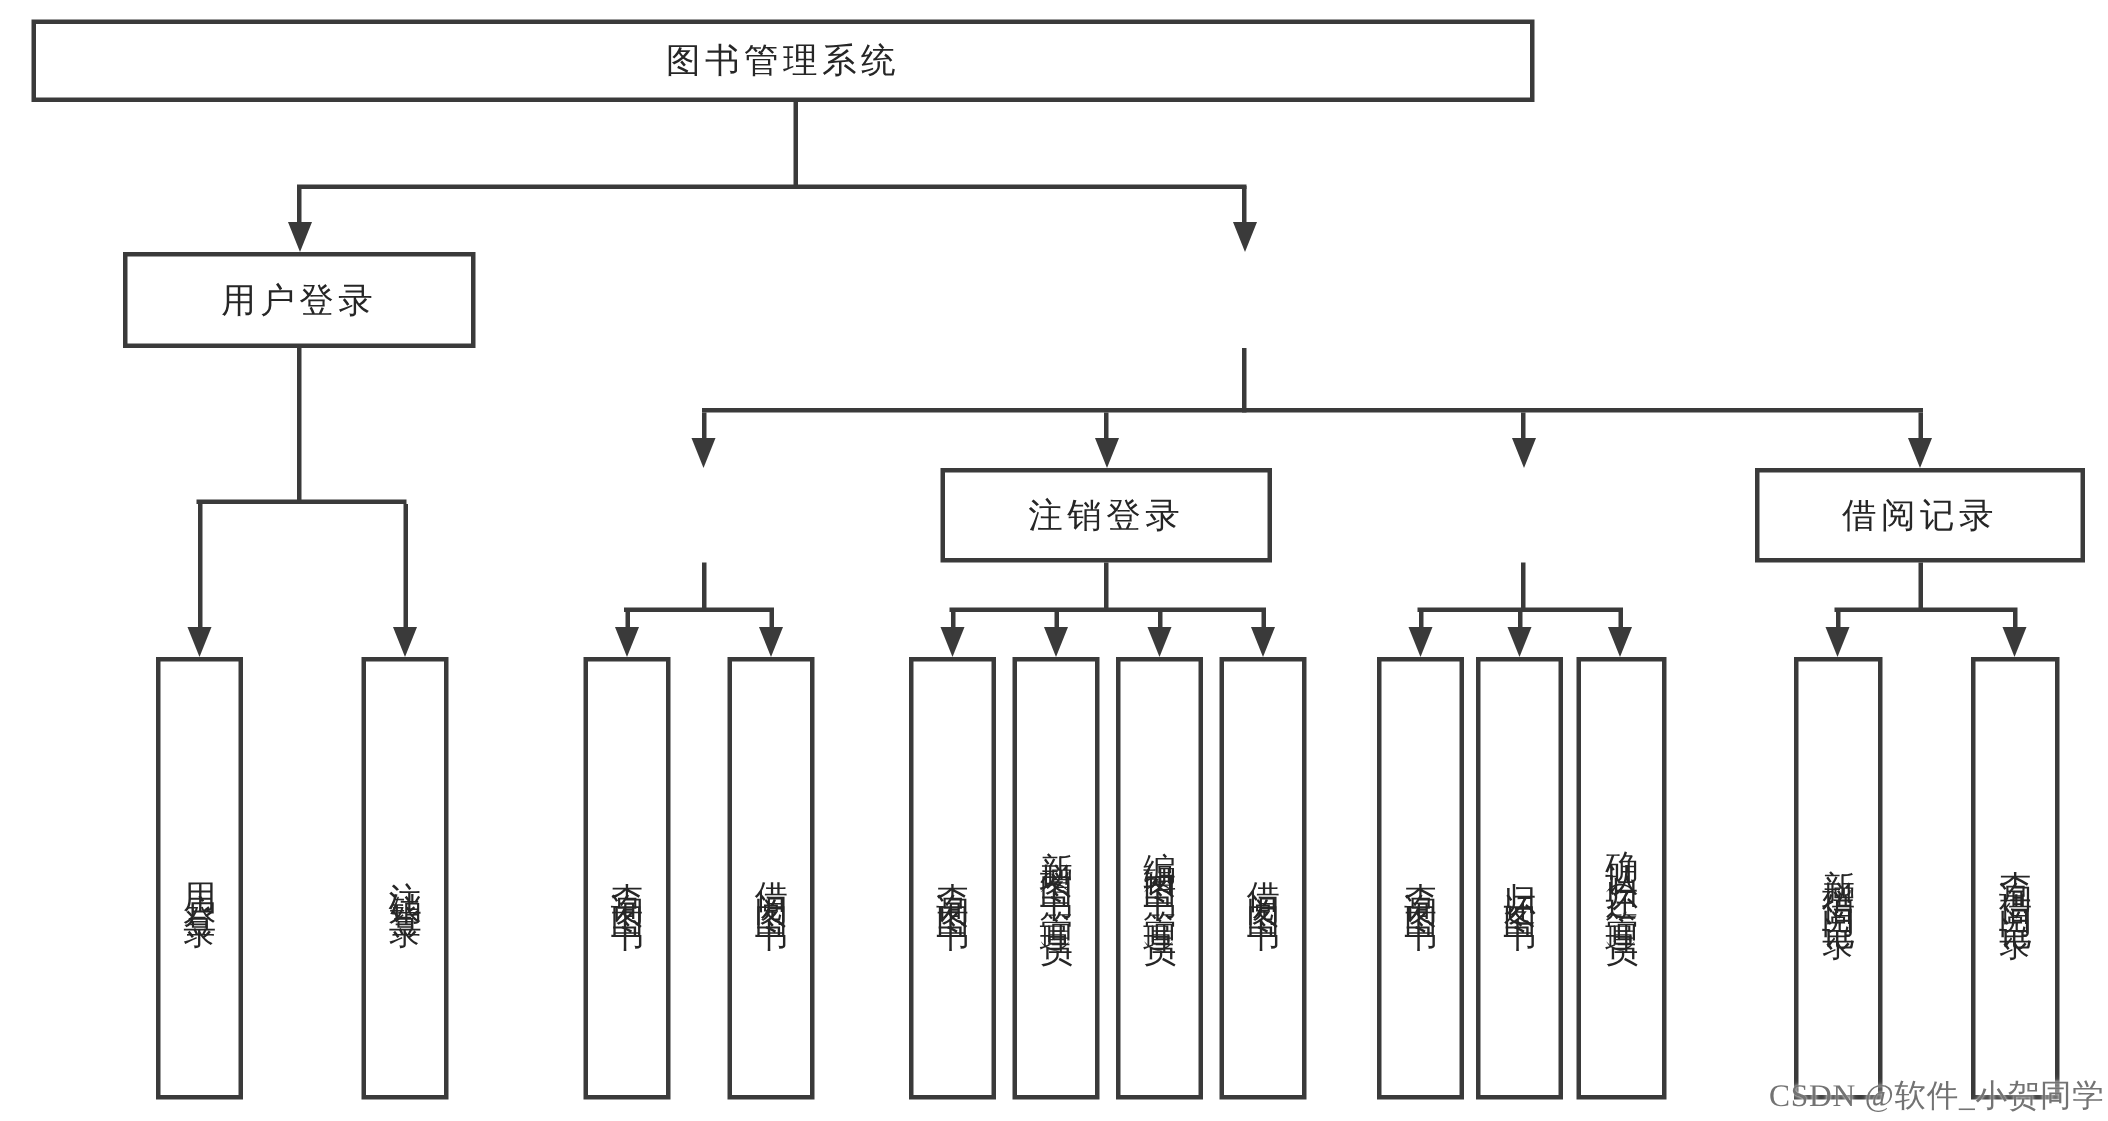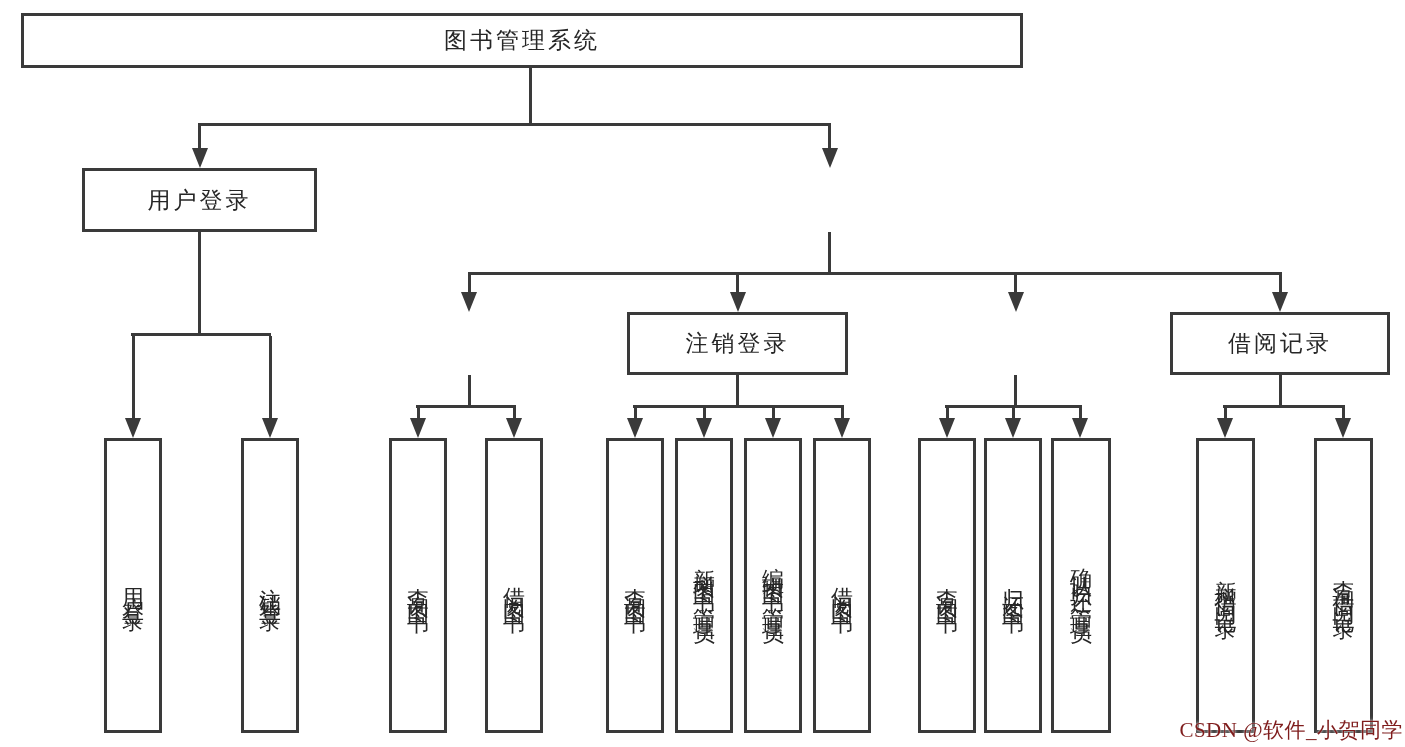--- a/index.html
+++ b/index.html
@@ -17,21 +17,21 @@
     font-size:22px;letter-spacing:8px;line-height:1.1;white-space:nowrap;
   }
   .line{position:absolute;background:#3a3a3a;}
   .ah{
     position:absolute;width:0;height:0;
     border-left:8px solid transparent;border-right:8px solid transparent;
     border-top:20px solid #3a3a3a;
   }
   .watermark{
     position:absolute;right:2px;top:716px;z-index:5;
-    font-size:21px;letter-spacing:0.5px;color:#7f1d1d;
+    font-size:21px;letter-spacing:0.5px;color:#737373;
     text-shadow:0 0 2px rgba(255,255,255,0.9),0 0 4px rgba(255,255,255,0.7);
     white-space:nowrap;
   }
 </style>
 </head>
 <body>
 
 <div class="stage">
 
   <div class="box hl" style="left:21px;top:13px;width:1002px;height:55px">图书管理系统</div>

